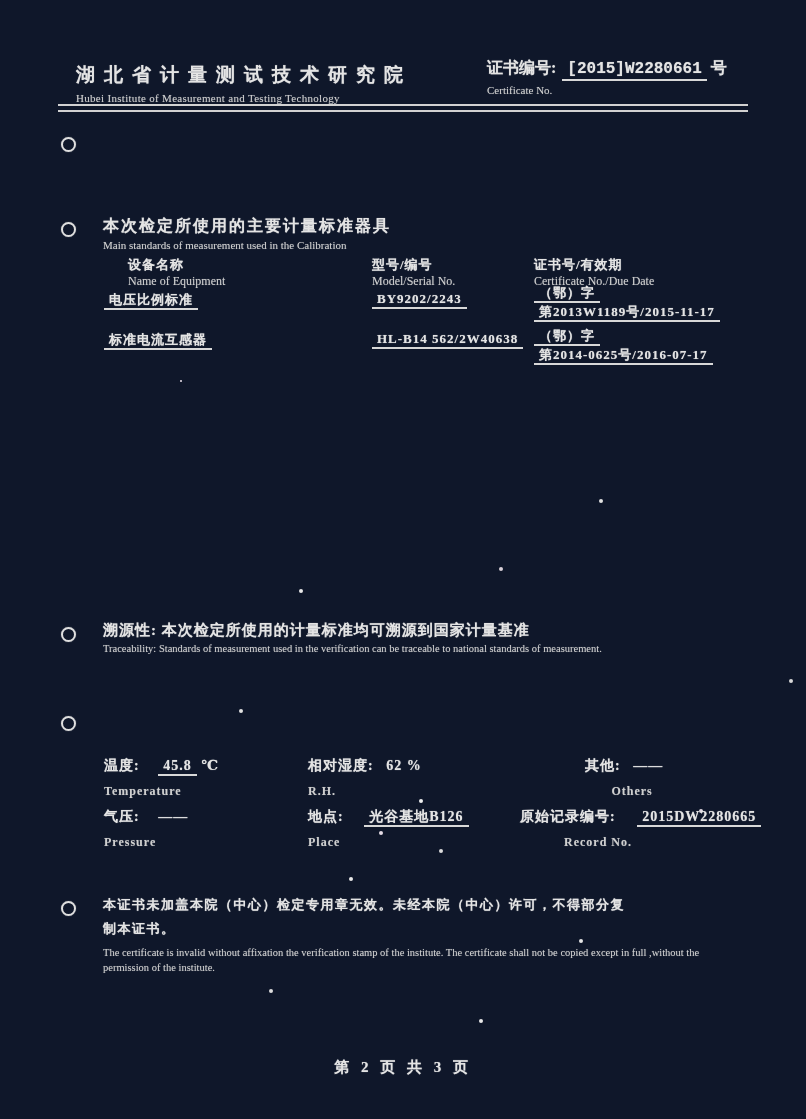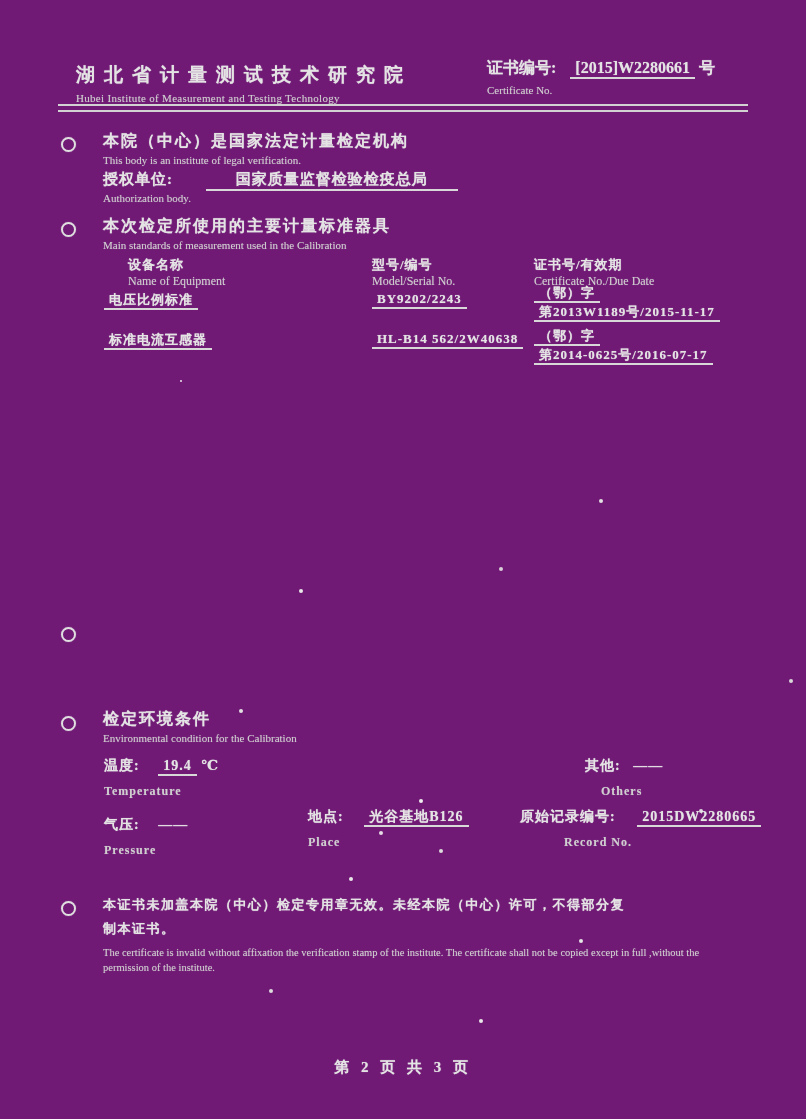--- a/index.html
+++ b/index.html
@@ -1,17 +1,17 @@
 <!DOCTYPE html>
 <html><head>
 <meta charset="utf-8">
 <style>
   html,body{margin:0;padding:0;background:#000;}
   .page{
-    position:relative;width:806px;height:1119px;background:#701a75;overflow:hidden;
+    position:relative;width:806px;height:1119px;background:#0f172a;overflow:hidden;
     font-family:"Liberation Serif","DejaVu Serif",serif;color:#e4e4e4;
   }
   .abs{position:absolute;}
   .cn{text-shadow:0 0 1px rgba(255,255,255,.55);}
   .en{font-family:"Liberation Serif","DejaVu Serif",serif;color:#cfcfcf;text-shadow:0 0 1px rgba(255,255,255,.35);}
   .bullet{
     width:11px;height:11px;border:2px solid #e0e0e0;border-radius:50%;
     display:inline-block;box-shadow:0 0 1px rgba(255,255,255,.6);
   }
   .u{border-bottom:2px solid #d8d8d8;padding:0 5px 1px 5px;}
@@ -41,38 +41,29 @@
   <div class="abs noise" style="left:180px;top:380px;"></div>
 
   <div class="abs" style="left:76px;top:62px;">
     <div class="cn hdr-title">湖北省计量测试技术研究院</div>
     <div class="en hdr-en">Hubei Institute of Measurement and Testing Technology</div>
   </div>
 
   <div class="abs" style="left:487px;top:58px;">
     <div style="font-size:16px;font-weight:bold;" class="cn">
       <span>证书编号:</span>
-      <span class="u" style="margin-left:10px;">[2015]W2280661</span>
+      <span class="u" style="margin-left:2px;font-family:Liberation Mono, monospace;">[2015]W2280661</span>
       <span>号</span>
     </div>
     <div class="en" style="font-size:11px;margin-top:5px;">Certificate No.</div>
   </div>
 
   <div class="abs rule" style="left:58px;top:104px;width:690px;"></div>
 
   <span class="abs bullet" style="left:61px;top:137px;"></span>
-  <div class="abs" style="left:103px;top:131px;">
-    <div class="cn sec-cn">本院（中心）是国家法定计量检定机构</div>
-    <div class="en sec-en">This body is an institute of legal verification.</div>
-    <div class="cn" style="font-size:15px;font-weight:bold;margin-top:4px;letter-spacing:1px;">
-      <span>授权单位:</span>
-      <span class="u" style="margin-left:28px;padding:0 30px 2px 30px;">国家质量监督检验检疫总局</span>
-    </div>
-    <div class="en" style="font-size:11px;margin-top:3px;">Authorization body.</div>
-  </div>
 
   <span class="abs bullet" style="left:61px;top:222px;"></span>
   <div class="abs" style="left:103px;top:216px;">
     <div class="cn sec-cn">本次检定所使用的主要计量标准器具</div>
     <div class="en sec-en">Main standards of measurement used in the Calibration</div>
   </div>
 
   <div class="abs" style="left:128px;top:256px;">
     <div class="cn tbl-h-cn">设备名称</div>
     <div class="en tbl-h-en">Name of Equipment</div>
@@ -102,40 +93,46 @@
   </div>
   <div class="abs cn tbl-v" style="left:372px;top:331px;">
     <span class="u">HL-B14 562/2W40638</span>
   </div>
   <div class="abs cn tbl-v" style="left:534px;top:326px;line-height:19px;">
     <div><span class="u">（鄂）字</span></div>
     <div><span class="u">第2014-0625号/2016-07-17</span></div>
   </div>
 
   <span class="abs bullet" style="left:61px;top:627px;"></span>
+  <div class="abs" style="left:103px;top:621px;">
+    <div class="cn" style="font-size:15px;font-weight:bold;letter-spacing:1px;">溯源性: 本次检定所使用的计量标准均可溯源到国家计量基准</div>
+    <div class="en" style="font-size:10.5px;margin-top:3px;">Traceability: Standards of measurement used in the verification can be traceable to national standards of measurement.</div>
+  </div>
 
   <span class="abs bullet" style="left:61px;top:716px;"></span>
-  <div class="abs" style="left:103px;top:709px;">
-    <div class="cn sec-cn">检定环境条件</div>
-    <div class="en sec-en">Environmental condition for the Calibration</div>
-  </div>
 
   <div class="abs cn env-label" style="left:104px;top:757px;">
     <span>温度:</span>
-    <span class="u" style="margin-left:14px;">19.4</span>
+    <span class="u" style="margin-left:14px;">45.8</span>
     <span>℃</span>
     <div class="en env-en">Temperature</div>
+  </div>
+  <div class="abs cn env-label" style="left:308px;top:757px;">
+    <span>相对湿度:</span>
+    <span style="margin-left:8px;">62</span>
+    <span>%</span>
+    <div class="en env-en">R.H.</div>
   </div>
   <div class="abs cn env-label" style="left:585px;top:757px;">
     <span>其他:</span>
     <span style="margin-left:8px;">——</span>
-    <div class="en env-en" style="margin-left:16px;">Others</div>
+    <div class="en env-en" style="margin-left:16px;text-align:center;">Others</div>
   </div>
 
-  <div class="abs cn env-label" style="left:104px;top:808px;margin-top:8px;">
+  <div class="abs cn env-label" style="left:104px;top:808px;">
     <span>气压:</span>
     <span style="margin-left:14px;">——</span>
     <div class="en env-en">Pressure</div>
   </div>
   <div class="abs cn env-label" style="left:308px;top:808px;">
     <span>地点:</span>
     <span class="u" style="margin-left:16px;">光谷基地B126</span>
     <div class="en env-en">Place</div>
   </div>
   <div class="abs cn env-label" style="left:520px;top:808px;">

